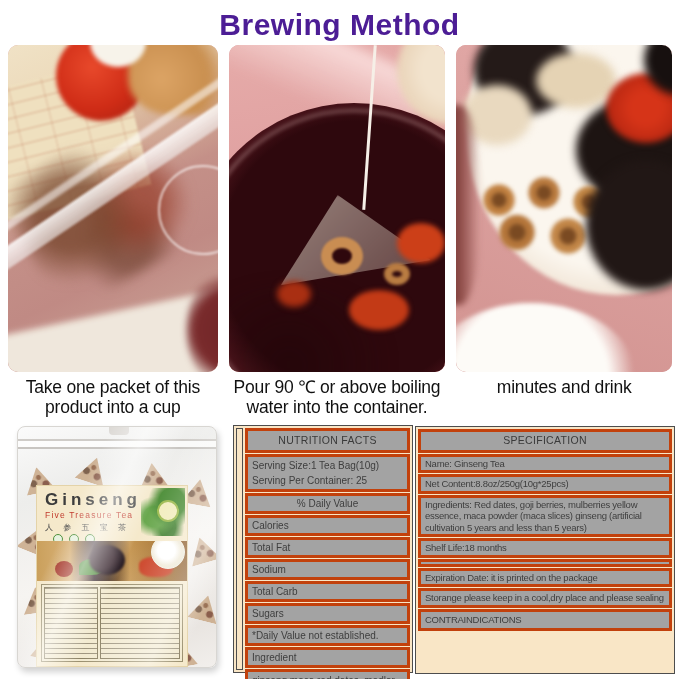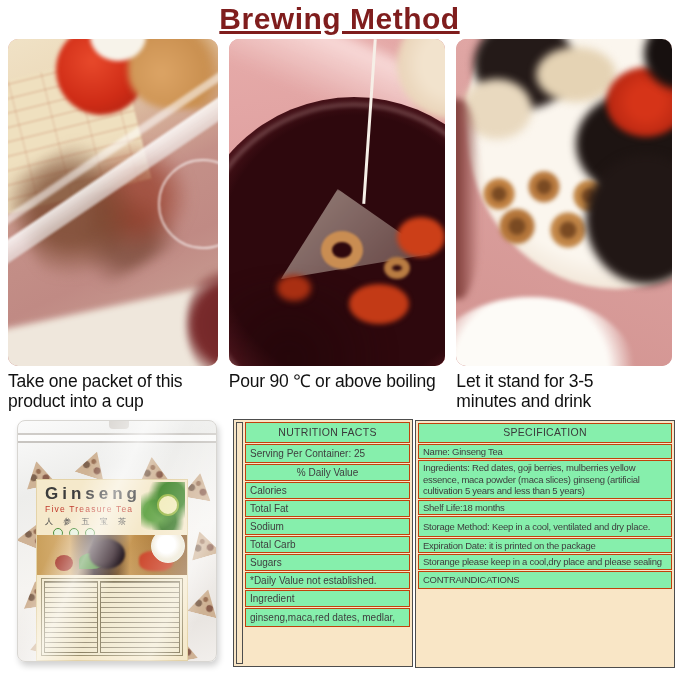--- a/index.html
+++ b/index.html
@@ -1,20 +1,20 @@
 <!DOCTYPE html>
 <html><head>
 <meta charset="utf-8">
 <style>
   * { box-sizing: border-box; margin: 0; padding: 0; }
   html,body { width:679px; height:679px; background:#ffffff; overflow:hidden;
               font-family:"Liberation Sans", sans-serif; }
 
-  .page-title { text-align:center; font-size:30px; font-weight:bold; color:#7f1d1d;
-                padding-top:2px; letter-spacing:0.5px;text-decoration:underline; }
+  .page-title { text-align:center; font-size:30px; font-weight:bold; color:#4c1d95;
+                padding-top:8px; letter-spacing:0.5px; }
 
   
   .photos { display:flex; gap:11px; padding:3px 7px 0 8px; }
   .photo  { height:327px; border-radius:10px; overflow:hidden; position:relative; background:#d89b98; }
   .photo1 { width:211px; } .photo2 { width:218px; } .photo3 { width:217px; }
   .blob { position:absolute; border-radius:50%; }
 
   
   .p1-base { position:absolute; inset:0;
     background:linear-gradient(155deg,#f0e2c6 0%,#ecd9b9 18%,#d8b49b 32%,#c49088 48%,#c08a84 66%,#c79a90 82%,#e8ded4 100%); }
@@ -86,21 +86,21 @@
       radial-gradient(circle at 30% 66%, #7a4a22 0 8px, #b5763a 9px 17px, rgba(0,0,0,0) 18px),
       radial-gradient(circle at 64% 70%, #7a4a22 0 8px, #c28647 9px 17px, rgba(0,0,0,0) 18px); }
   .p3-black3 { left:130px; top:115px; width:120px; height:130px; background:#211715; filter:blur(4px); }
   .p3-saucer { position:absolute; left:-30px; top:258px; width:210px; height:150px; border-radius:50%;
     background:radial-gradient(circle,#fdfbf7 60%, rgba(253,251,247,0) 80%); filter:blur(2px); }
   .p3-glass { position:absolute; left:-26px; top:60px; width:50px; height:200px; border-radius:40%;
     background:linear-gradient(90deg,#57201f,#8c4a46 60%, rgba(140,74,70,0)); filter:blur(3px); }
 
   
   .captions { display:flex; gap:11px; padding:6px 7px 0 8px; }
-  .caption { font-size:17.5px; line-height:1.12; color:#111;
+  .caption { text-align:center; font-size:17.5px; line-height:1.12; color:#111;
              font-weight:500; letter-spacing:-0.2px; }
   .caption.c1 { width:211px; } .caption.c2 { width:218px; } .caption.c3 { width:217px; }
 
   
   .bottom { display:flex; padding:5px 4px 0 0; }
   .bag-col { width:233px; position:relative; height:252px; }
 
   
   .bag { position:absolute; left:17px; top:4px; width:200px; height:242px; border-radius:8px;
     background:linear-gradient(160deg,#fbfbfb 0%,#ededeb 25%,#f6f4f1 55%,#e9e5e1 85%,#f2efec 100%);
@@ -149,21 +149,21 @@
   .bl-mini { flex:1; border:1px solid #8b8164;
     background:repeating-linear-gradient(0deg, transparent 0 4px, rgba(90,80,60,.55) 4px 5px); }
   .bl-mini.wide { flex:1.5; }
 
   
   .table-outer { border:1px solid #4d4d4d; background:#f9e6c6; padding:2px; display:flex; gap:2px; }
   .nutri { width:180px; margin-top:3px; height:248px; }
   .spec  { width:260px; margin-top:4px; margin-left:2px; height:248px; }
   .gutter { width:7px; border:1px solid #4d4d4d; }
   .rows { flex:1; display:flex; flex-direction:column; gap:1px; }
-  .row { border:1px solid #c2410c; color:#3e3e3e; background:#86efac; }
+  .row { border:3px solid #c2410c; color:#3e3e3e; background:#a3a3a3; }
   .nutri .row { font-size:10px; padding:1px 4px; line-height:13px; }
   .spec  .row { font-size:9.5px; letter-spacing:-0.25px; padding:1px 4px; line-height:11.5px; }
   .row.head { text-align:center; font-size:10.5px; letter-spacing:.3px; padding:3px 2px; color:#3a3a3a; }
   .row.center { text-align:center; }
   .line { display:block; }
   .nutri .two-line .line { padding:1px 0; }
   .spec .tall .line { padding:2.5px 0; }
   .spec .contra .line { padding:1.5px 0; }
 </style>
 </head>
@@ -219,23 +219,23 @@
   </div>
 </div>
 
 <div class="captions">
   <div class="caption c1">
     <span class="line">Take one packet of this</span>
     <span class="line">product into a cup</span>
   </div>
   <div class="caption c2">
     <span class="line">Pour 90 ℃ or above boiling</span>
+    <span class="line">water into the container.</span>
   </div>
   <div class="caption c3">
-    <span class="line">Let it stand for 3-5</span>
     <span class="line">minutes and drink</span>
   </div>
 </div>
 
 <div class="bottom">
 
   <div class="bag-col">
     <div class="bag">
       <div class="bag-tab"></div>
       <div class="bag-zip"></div>
@@ -279,20 +279,21 @@
       </div>
       <div class="bag-sheen"></div>
     </div>
   </div>
 
   <div class="table-outer nutri">
     <div class="gutter"></div>
     <div class="rows">
       <div class="row head">NUTRITION FACTS</div>
       <div class="row two-line">
+        <span class="line">Serving Size:1 Tea Bag(10g)</span>
         <span class="line">Serving Per Container: 25</span>
       </div>
       <div class="row center">% Daily Value</div>
       <div class="row">Calories</div>
       <div class="row">Total Fat</div>
       <div class="row">Sodium</div>
       <div class="row">Total Carb</div>
       <div class="row">Sugars</div>
       <div class="row">*Daily Value not established.</div>
       <div class="row">Ingredient</div>
@@ -301,24 +302,24 @@
 
       </div>
 
     </div>
   </div>
 
   <div class="table-outer spec">
     <div class="rows">
       <div class="row head">SPECIFICATION</div>
       <div class="row">Name: Ginseng Tea</div>
+      <div class="row">Net Content:8.8oz/250g(10g*25pcs)</div>
       <div class="row">Ingredients: Red dates, goji berries, mulberries yellow essence, maca powder (maca slices) ginseng (artificial cultivation 5 years and less than 5 years)</div>
       <div class="row">Shelf Life:18 months</div>
       <div class="row tall">
-        <span class="line">Storage Method: Keep in a cool, ventilated  and dry place.</span>
       </div>
       <div class="row">Expiration Date: it is printed on the package</div>
       <div class="row">Storange please keep in a cool,dry place and please sealing</div>
       <div class="row contra">
         <span class="line">CONTRAINDICATIONS</span>
 
       </div>
 
     </div>
   </div>

